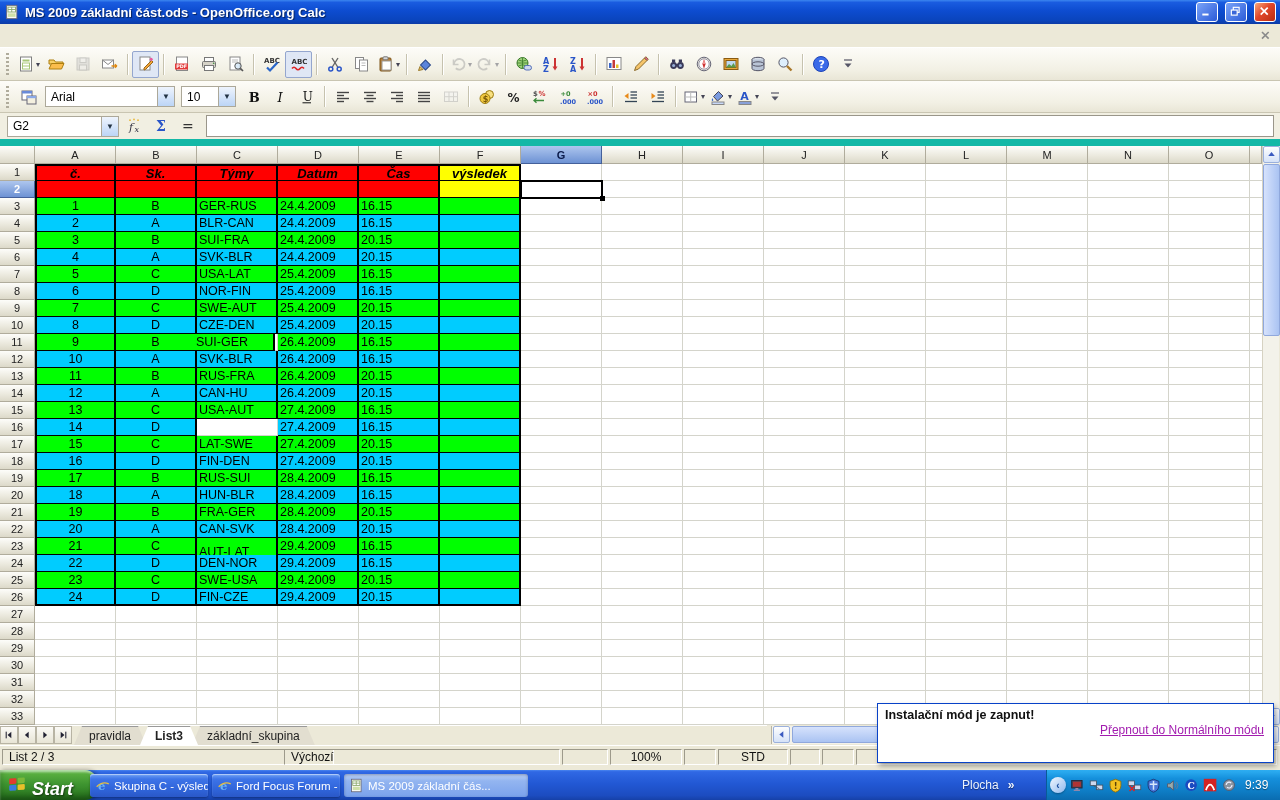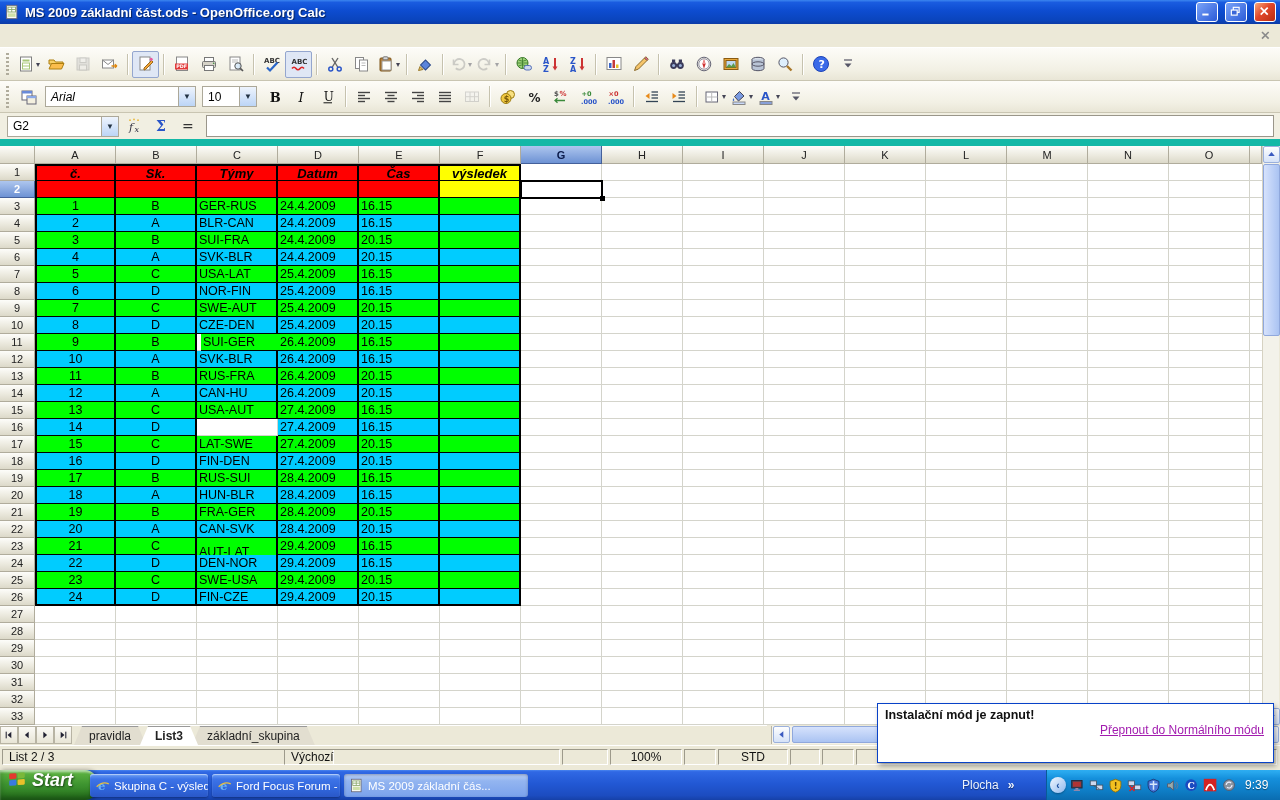--- a/index.html
+++ b/index.html
@@ -36,21 +36,21 @@
   .tbtn.pressed{border-color:#94a6ce;background:#dfe7f5;}
   .tbtn.disabled{opacity:.45;}
   .tbtn .dd{font-size:8px;color:#445;margin-left:1px;}
   .tb-sep{width:1px;height:21px;background:#c6c2ae;box-shadow:1px 0 0 #fff;margin:0 4px;flex:none;}
   .ticon{display:flex;align-items:center;justify-content:center;}
   .combo{display:inline-flex;align-items:center;height:21px;background:#fff;border:1px solid #aca899;
     font-size:12px;margin:0 3px;box-sizing:border-box;}
   .combo .cval{padding:0 5px;flex:1;overflow:hidden;white-space:nowrap;}
   .combo .carr{width:16px;height:19px;background:linear-gradient(180deg,#eef4fd,#bcd5f6);
     border-left:1px solid #aca899;display:flex;align-items:center;justify-content:center;font-size:8px;color:#234;}
-  .combo.font{width:151px;font-style:italic;}  .combo.size{width:55px;}
+  .combo.font{width:130px;}  .combo.size{width:55px;}
 
   
   .formulabar{position:absolute;left:0;top:113px;width:1280px;height:33px;background:#f1efe2;display:flex;
     align-items:center;padding:0 4px;box-sizing:border-box;border-bottom:7px solid #14b8a6;}
   .namebox{width:112px;}
   .fbtn{width:26px;height:24px;display:inline-flex;align-items:center;justify-content:center;}
   .formula-input{flex:1;height:20px;background:#fff;border:1px solid #9a968a;margin:0 2px 0 6px;}
 
   
   .grid{position:absolute;left:0;top:146px;width:1262px;height:579px;background:#fff;overflow:hidden;}
@@ -118,21 +118,21 @@
   .pclose{margin-left:auto;width:16px;height:14px;background:linear-gradient(180deg,#5a8af0,#2a5ad0);
     border:1px solid #fff;border-radius:2px;display:flex;align-items:center;justify-content:center;}
   .pbody{position:relative;height:37px;}
   .pmsg{position:absolute;left:7px;top:4px;font-size:12.5px;font-weight:bold;color:#111;}
   .plink{position:absolute;right:9px;bottom:4px;font-size:12px;color:#a21caf;text-decoration:underline;}
 
   
   .taskbar{position:absolute;left:0;top:770px;width:1280px;height:30px;
     background:linear-gradient(180deg,#4a86f0 0%,#3068e4 6%,#2258d4 45%,#1c4cc0 85%,#1641a8 100%);z-index:50;}
   .start{position:absolute;left:0;top:0;height:30px;width:97px;border-radius:0 12px 12px 0;display:flex;
-    align-items:flex-start;gap:5px;padding-left:7px;box-sizing:border-box;color:#fff;font-weight:bold;
+    align-items:flex-end;gap:5px;padding-left:7px;box-sizing:border-box;color:#fff;font-weight:bold;
     font-style:italic;font-size:18px;text-shadow:1px 1px 2px rgba(0,0,0,.55);
     background:linear-gradient(180deg,#8ed07a 0%,#57ad3e 14%,#3e9430 48%,#2e7e23 82%,#246a1b 100%);
     box-shadow:inset 0 2px 2px rgba(255,255,255,.4),inset 0 -4px 7px rgba(0,30,0,.35),2px 0 4px rgba(0,0,0,.35);}
   .task{position:absolute;top:4px;height:23px;border-radius:3px;color:#fff;font-size:11.5px;display:flex;
     align-items:center;gap:4px;padding:0 5px;box-sizing:border-box;white-space:nowrap;overflow:hidden;
     background:linear-gradient(180deg,#6fa1f5 0%,#3d74e8 22%,#2f63d8 70%,#2a58c8 100%);
     box-shadow:inset 0 1px 1px rgba(255,255,255,.5),0 1px 2px rgba(0,0,0,.3);}
   .task.active{background:linear-gradient(180deg,#bdd3f8 0%,#93b5f0 30%,#7aa2ec 100%);
     box-shadow:inset 0 1px 3px rgba(0,0,30,.3);}
   .plocha{position:absolute;left:962px;top:0;height:30px;display:flex;align-items:center;gap:9px;color:#eaf2ff;
@@ -815,21 +815,21 @@
           <div class="cell l" style="left: 324px; top: 136px; width: 81px; height: 17px; background: rgb(0, 255, 0);">20.15</div>
           <div class="cell l" style="left: 405px; top: 136px; width: 81px; height: 17px; background: rgb(0, 255, 0);"></div>
           <div class="cell c first" style="left: 0px; top: 153px; width: 81px; height: 17px; background: rgb(0, 204, 255);">8</div>
           <div class="cell c" style="left: 81px; top: 153px; width: 81px; height: 17px; background: rgb(0, 204, 255);">D</div>
           <div class="cell l" style="left: 162px; top: 153px; width: 81px; height: 17px; background: rgb(0, 204, 255);">CZE-DEN</div>
           <div class="cell l" style="left: 243px; top: 153px; width: 81px; height: 17px; background: rgb(0, 204, 255);">25.4.2009</div>
           <div class="cell l" style="left: 324px; top: 153px; width: 81px; height: 17px; background: rgb(0, 204, 255);">20.15</div>
           <div class="cell l" style="left: 405px; top: 153px; width: 81px; height: 17px; background: rgb(0, 204, 255);"></div>
           <div class="cell c first" style="left: 0px; top: 170px; width: 81px; height: 17px; background: rgb(0, 255, 0);">9</div>
           <div class="cell c" style="left: 81px; top: 170px; width: 81px; height: 17px; background: rgb(0, 255, 0);">B</div>
-          <div class="cell l" style="left: 166px; top: 170px; width: 81px; height: 17px; background: rgb(0, 255, 0);">SUI-GER</div>
+          <div class="cell l" style="left: 159px; top: 170px; width: 81px; height: 17px; background: rgb(0, 255, 0);">SUI-GER</div>
           <div class="cell l" style="left: 243px; top: 170px; width: 81px; height: 17px; background: rgb(0, 255, 0);">26.4.2009</div>
           <div class="cell l" style="left: 324px; top: 170px; width: 81px; height: 17px; background: rgb(0, 255, 0);">16.15</div>
           <div class="cell l" style="left: 405px; top: 170px; width: 81px; height: 17px; background: rgb(0, 255, 0);"></div>
           <div class="cell c first" style="left: 0px; top: 187px; width: 81px; height: 17px; background: rgb(0, 204, 255);">10</div>
           <div class="cell c" style="left: 81px; top: 187px; width: 81px; height: 17px; background: rgb(0, 204, 255);">A</div>
           <div class="cell l" style="left: 162px; top: 187px; width: 81px; height: 17px; background: rgb(0, 204, 255);">SVK-BLR</div>
           <div class="cell l" style="left: 243px; top: 187px; width: 81px; height: 17px; background: rgb(0, 204, 255);">26.4.2009</div>
           <div class="cell l" style="left: 324px; top: 187px; width: 81px; height: 17px; background: rgb(0, 204, 255);">16.15</div>
           <div class="cell l" style="left: 405px; top: 187px; width: 81px; height: 17px; background: rgb(0, 204, 255);"></div>
           <div class="cell c first" style="left: 0px; top: 204px; width: 81px; height: 17px; background: rgb(0, 255, 0);">11</div>

